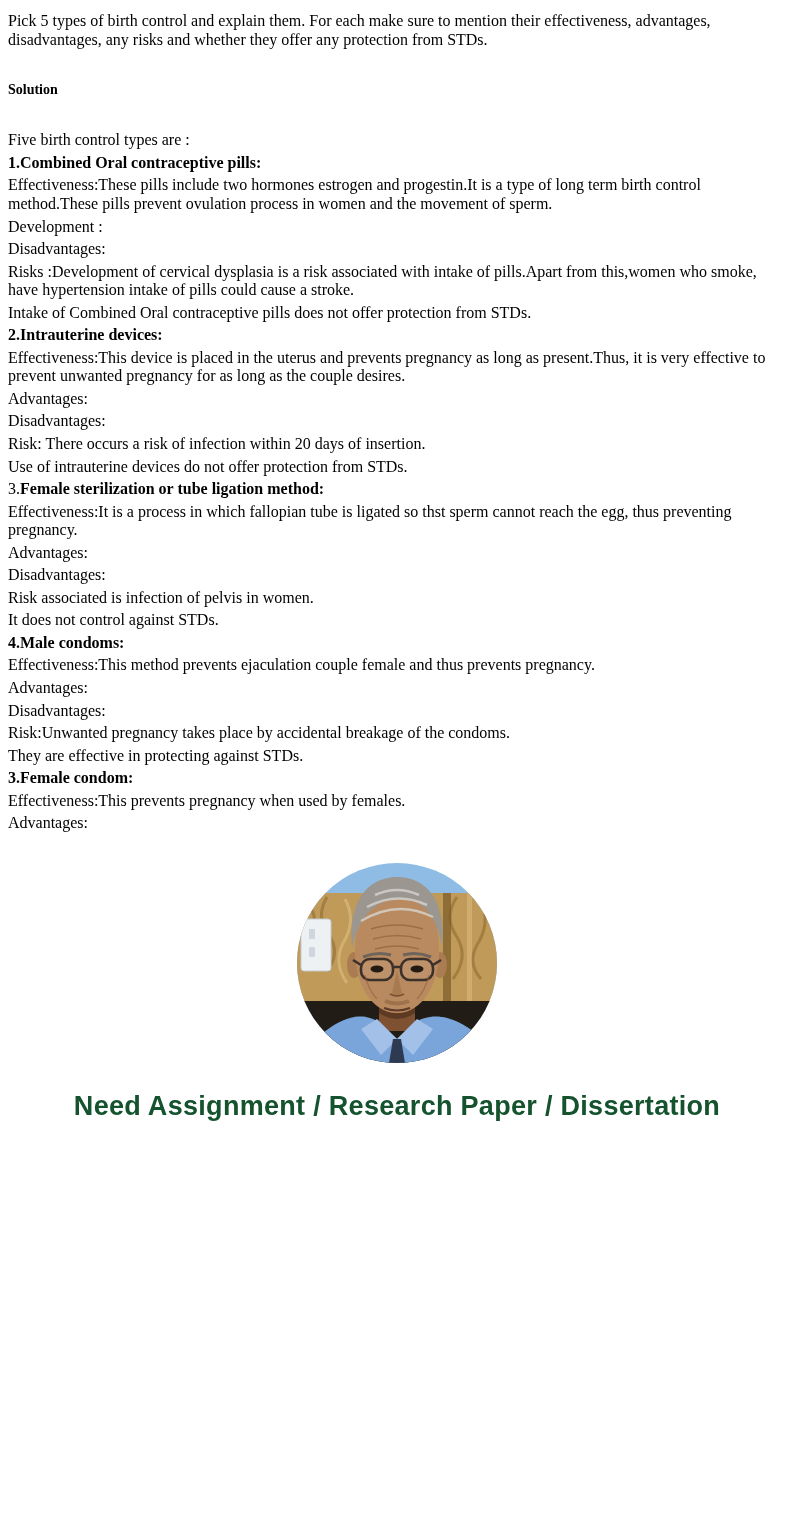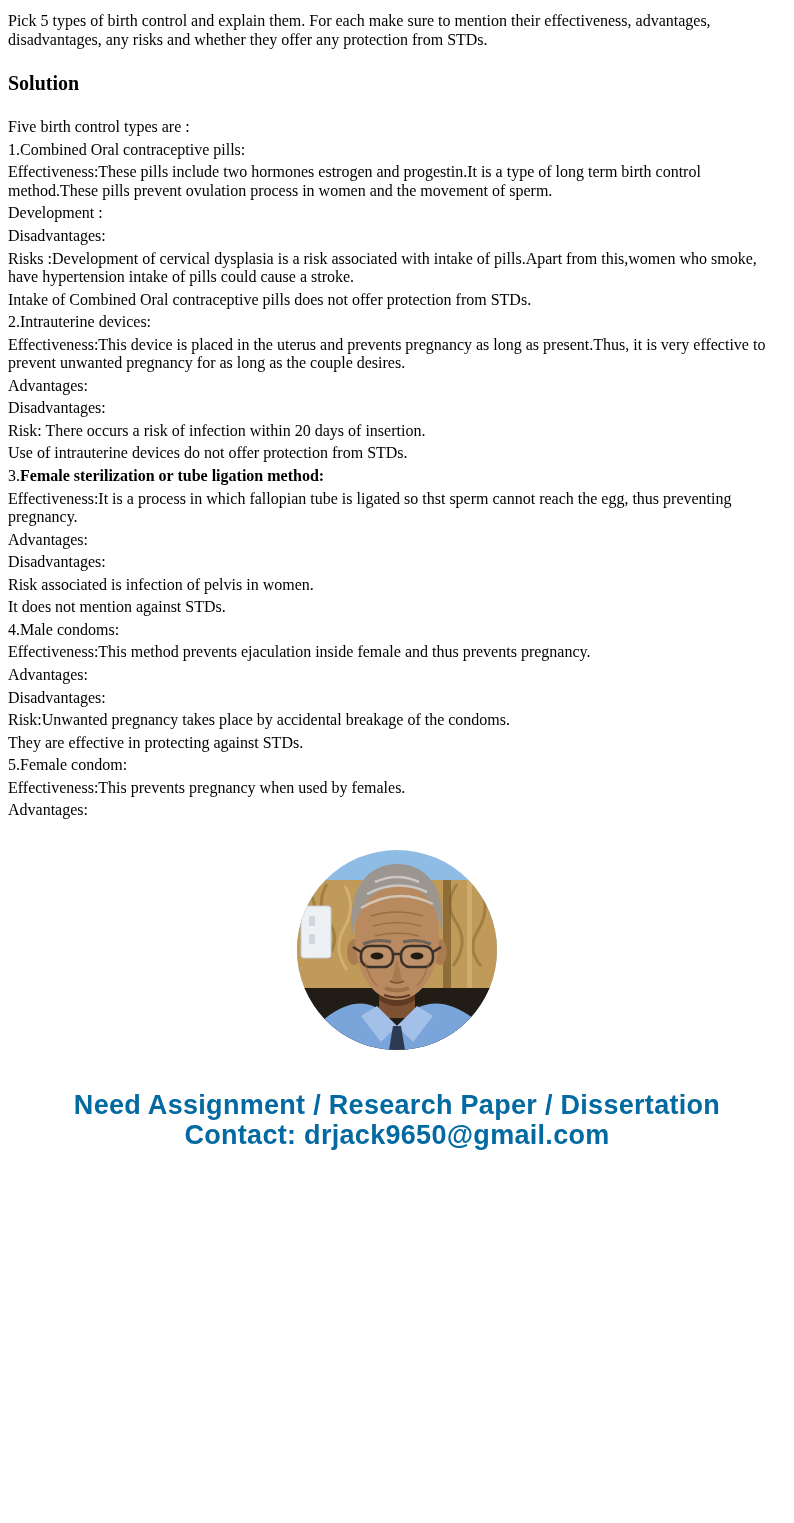--- a/index.html
+++ b/index.html
@@ -6,40 +6,40 @@
   html, body { background: #ffffff; }
   body {
     width: 778px;
     margin: 8px;
     font-family: "Liberation Serif", serif;
     font-size: 16px;
     line-height: 1.16;
     color: #000000;
   }
   p { margin: 4px 0; }
-  h3 { font-size: 20px; margin: 23px 0; font-family: Liberation Serif, serif; }
-  .b { font-weight: 400; }
+  h3 { font-size: 14px; margin: 33px 0; font-family: Liberation Serif, serif; }
+  .b { font-weight: 700; }
   .avatar-wrap { margin-top: 30px; text-align: center; }
   .avatar {
     width: 200px; height: 200px;
     border-radius: 50%;
     overflow: hidden;
     display: inline-block;
     vertical-align: top;
   }
   .avatar svg { display: block; }
   .footer {
-    margin-top: 40px;
+    margin-top: 28px;
     text-align: center;
     font-family: "Liberation Sans", sans-serif;
     font-weight: 700;
     font-size: 27px;
     line-height: 30px;
     letter-spacing: 0.3px;
-    color: #0369a1;
+    color: #14532d;
   }
 </style>
 </head>
 <body>
 
 <p>Pick 5 types of birth control and explain them. For each make sure to mention their effectiveness, advantages, disadvantages, any risks and whether they offer any protection from STDs.</p>
 
 <h3>Solution</h3>
 
 <p>Five birth control types are :</p>
@@ -54,28 +54,28 @@
 <p>Effectiveness:This device is placed in the uterus and prevents pregnancy as long as present.Thus, it is very effective to prevent unwanted pregnancy for as long as the couple desires.</p>
 <p>Advantages:</p>
 <p>Disadvantages:</p>
 <p>Risk: There occurs a risk of infection within 20 days of insertion.</p>
 <p>Use of intrauterine devices do not offer protection from STDs.</p>
 <p><span>3.</span><b>Female sterilization or tube ligation method:</b></p>
 <p>Effectiveness:It is a process in which fallopian tube is ligated so thst sperm cannot reach the egg, thus preventing pregnancy.</p>
 <p>Advantages:</p>
 <p>Disadvantages:</p>
 <p>Risk associated is infection of pelvis in women.</p>
-<p>It does not mention against STDs.</p>
+<p>It does not control against STDs.</p>
 <p class="b">4.Male condoms:</p>
-<p>Effectiveness:This method prevents ejaculation inside female and thus prevents pregnancy.</p>
+<p>Effectiveness:This method prevents ejaculation couple female and thus prevents pregnancy.</p>
 <p>Advantages:</p>
 <p>Disadvantages:</p>
 <p>Risk:Unwanted pregnancy takes place by accidental breakage of the condoms.</p>
 <p>They are effective in protecting against STDs.</p>
-<p class="b">5.Female condom:</p>
+<p class="b">3.Female condom:</p>
 <p>Effectiveness:This prevents pregnancy when used by females.</p>
 <p>Advantages:</p>
 
 <div class="avatar-wrap">
   <span class="avatar">
     <svg width="200" height="200" viewBox="0 0 200 200" xmlns="http://www.w3.org/2000/svg">
 
       <rect x="0" y="0" width="200" height="200" fill="#8fbce4"></rect>
 
       <rect x="0" y="30" width="200" height="114" fill="#c09a58"></rect>
@@ -126,14 +126,13 @@
       <path d="M87,145 q13,5 26,0" stroke="#5e3a28" stroke-width="2" fill="none"></path>
 
       <path d="M68,112 q4,16 12,24" stroke="#96633c" stroke-width="1.4" fill="none" opacity="0.6"></path>
       <path d="M132,112 q-4,16 -12,24" stroke="#96633c" stroke-width="1.4" fill="none" opacity="0.6"></path>
     </svg>
   </span>
 </div>
 
 <div class="footer">
   <div>Need Assignment / Research Paper / Dissertation</div>
-  <div>Contact: drjack9650@gmail.com</div>
 </div>
 
 </body></html>

